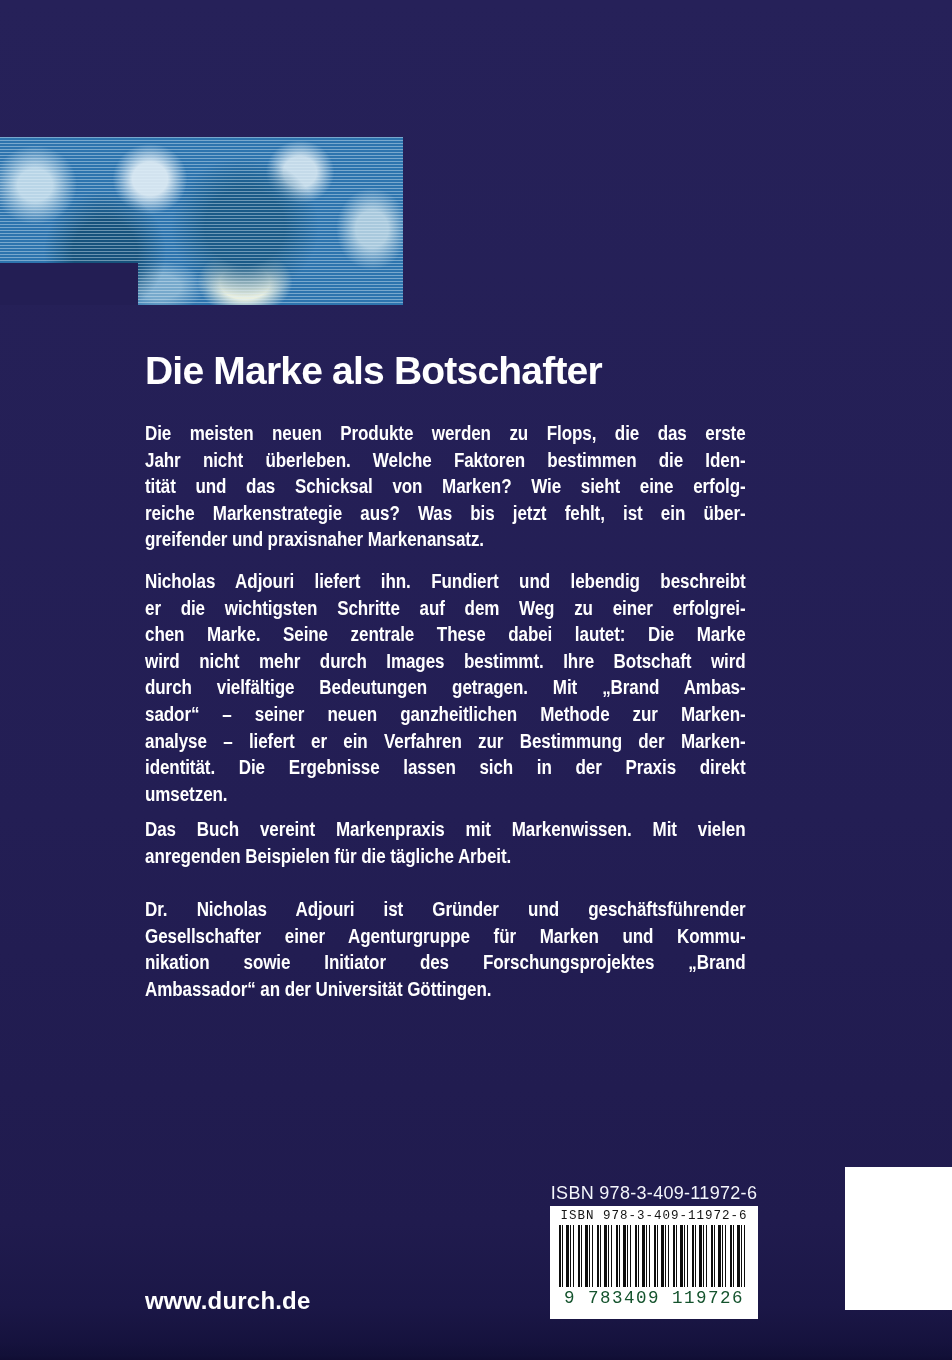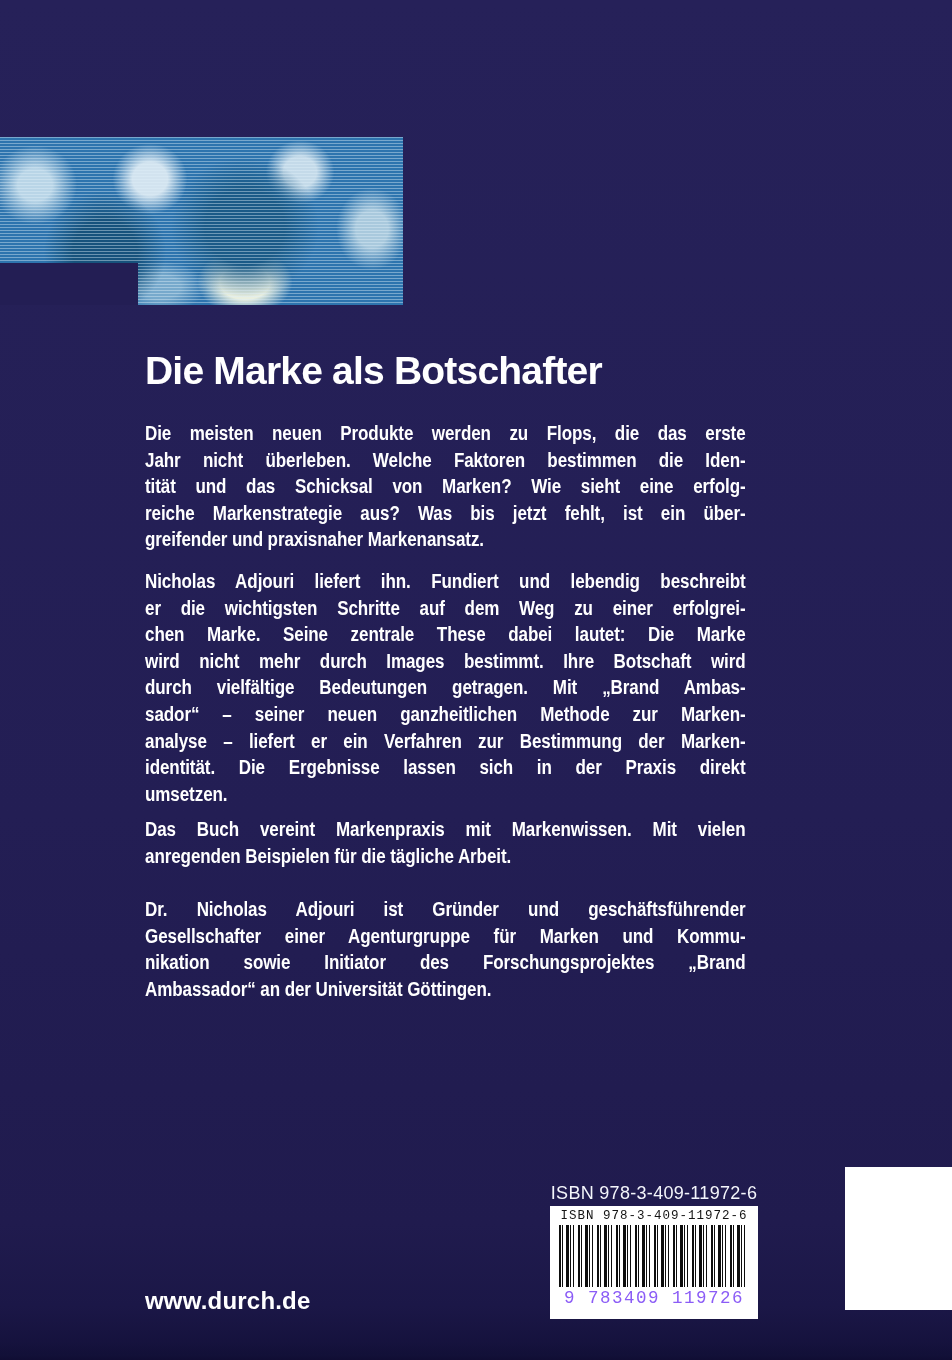--- a/index.html
+++ b/index.html
@@ -62,21 +62,21 @@
     height:62px;margin:2px 9px 0 9px;
     background:repeating-linear-gradient(90deg,
       #0d0d0d 0 2px,  #ffffff 2px 3px,
       #0d0d0d 3px 4px,#ffffff 4px 7px,
       #0d0d0d 7px 10px,#ffffff 10px 11px,
       #0d0d0d 11px 12px,#ffffff 12px 14px,
       #0d0d0d 14px 15px,#ffffff 15px 19px);
   }
   .barcode-digits{
     margin-top:1px;text-align:center;font-family:"Liberation Mono", monospace;
-    font-size:17.5px;letter-spacing:1.5px;color:#8b5cf6;white-space:nowrap;
+    font-size:17.5px;letter-spacing:1.5px;color:#14532d;white-space:nowrap;
   }
   .side-white-box{position:absolute;left:845px;top:1167px;width:107px;height:143px;background:#ffffff;}
   .bottom-strip{
     position:absolute;left:0;bottom:0;width:952px;height:16px;
     background:linear-gradient(180deg,rgba(19,16,57,0) 0%,#121038 70%,#100d33 100%);
   }
 </style>
 </head>
 <body>
 

